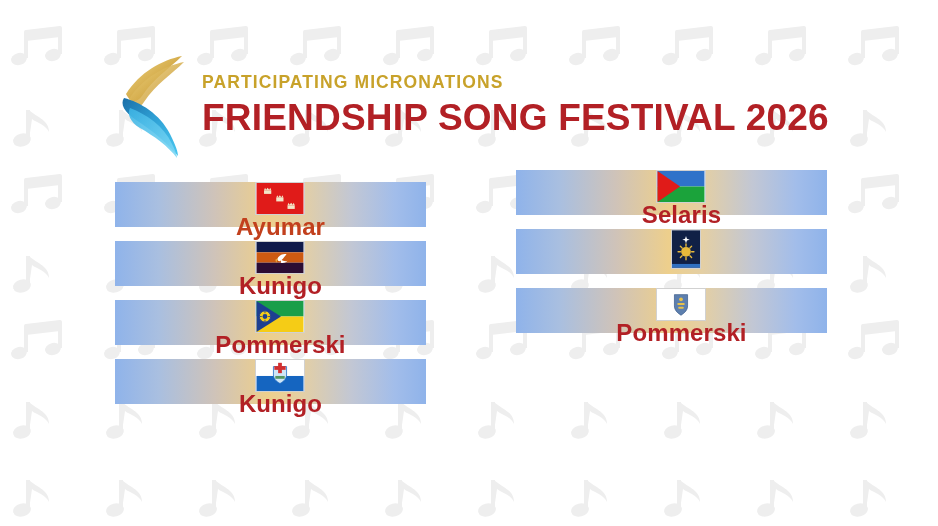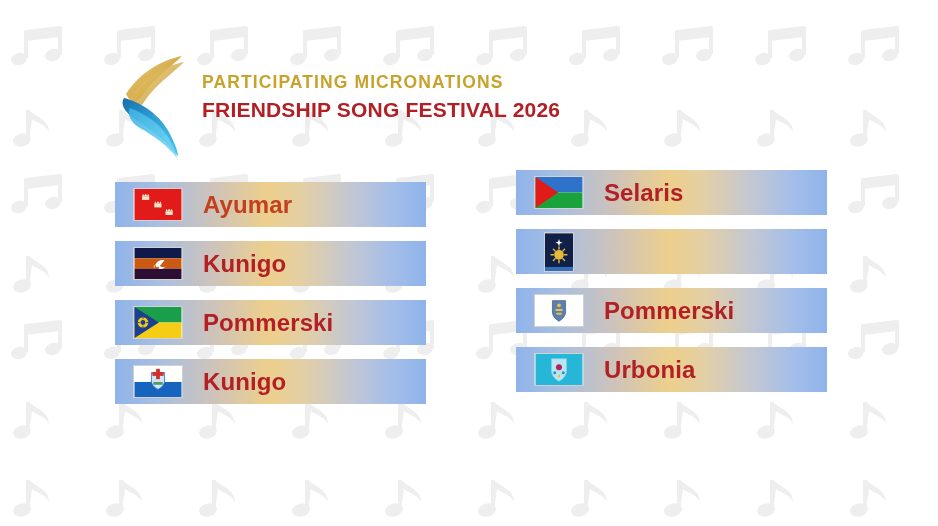--- a/index.html
+++ b/index.html
@@ -35,21 +35,21 @@
   #kicker{
     font-size:17.5px;
     font-weight:bold;
     letter-spacing:1.1px;
     color:#c8a22a;
     line-height:1;
     margin:0 0 7px 0;
     white-space:nowrap;
   }
   #title{
-    font-size:21px;
+    font-size:37px;
     font-weight:bold;
     letter-spacing:0.2px;
     color:#b22025;
     line-height:1;
     margin:0;
     white-space:nowrap;
   }
 
   
   .column{
@@ -70,20 +70,21 @@
     background:linear-gradient(to right,
         #8fb3ea 0%,
         #a9bfe0 14%,
         #cfc3b9 32%,
         #edcf8c 49%,
         #e4cfa4 60%,
         #c2c7d4 76%,
         #a2bdea 90%,
         #8fb3ea 100%);
     box-sizing:border-box;
+    flex-direction:column;
   }
   .flag{
     width:50px;height:33px;
     margin-left:18px;
     flex:0 0 auto;
     border:1px solid rgba(0,0,0,0.18);
     box-sizing:border-box;
     background:#fff;
     overflow:hidden;
     position:relative;
@@ -363,30 +364,17 @@
           <g fill="#e7c14a">
             <circle cx="25" cy="11" r="2"></circle>
             <rect x="21" y="15" width="8" height="2" rx="1"></rect>
             <rect x="22" y="19" width="6" height="2" rx="1"></rect>
           </g>
         </svg>
       </div>
       <div class="nation-name">Pommerski</div>
     </div>
 
-    <div class="nation-row">
-      <div class="flag">
-        <svg viewBox="0 0 50 33" xmlns="http://www.w3.org/2000/svg">
-          <rect width="50" height="33" fill="#25b6d8"></rect>
-          <path d="M17,5 L33,5 L33,18 C33,24 27,28 25,29 C23,28 17,24 17,18 Z" fill="#b9e6f2" stroke="#7fd2e6" stroke-width="0.8"></path>
-          <circle cx="25" cy="14" r="3.2" fill="#b0235a"></circle>
-          <circle cx="20.5" cy="20" r="1.6" fill="#3a86c8"></circle>
-          <circle cx="29.5" cy="20" r="1.6" fill="#3a86c8"></circle>
-          <circle cx="25" cy="23.5" r="1.4" fill="#e0c23e"></circle>
-        </svg>
-      </div>
-      <div class="nation-name">Urbonia</div>
-    </div>
 
 
   </div>
 
 </div>
 
 </body></html>

